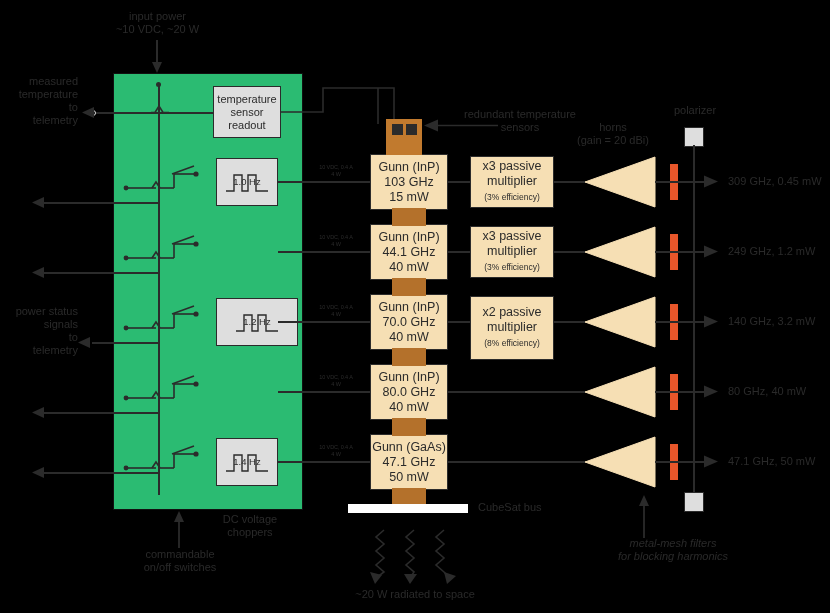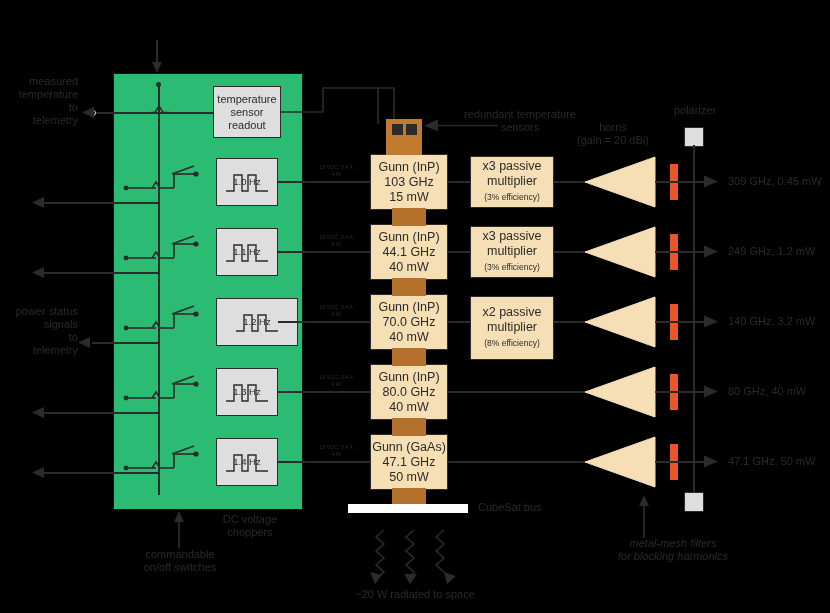--- a/index.html
+++ b/index.html
@@ -28,20 +28,22 @@
   svg{position:absolute;overflow:visible;}
   .horn{position:absolute;}
   .busbar{position:absolute;background:#ffffff;}
   .tiny{position:absolute;font-size:5.5px;line-height:6.5px;text-align:center;color:#2b2b2b;white-space:pre-line;letter-spacing:-0.1px;}
 </style>
 </head>
 <body>
 
 <div id="root">
 
+  <div class="lbl" style="left:100px;top:10px;width:115px;">input power
+~10 VDC, ~20 W</div>
   <svg style="left:150px;top:40px;width:20px;height:35px;">
     <line x1="7" y1="0" x2="7" y2="24" stroke="#2b2b2b" stroke-width="2"></line>
     <polygon points="2,22 12,22 7,33" fill="#2b2b2b"></polygon>
   </svg>
 
   <div class="greenbox" style="left:113px;top:73px;width:190px;height:437px;"></div>
 
   <div class="ln" style="left:158px;top:83px;width:1.6px;height:412px;"></div>
   <div class="node" style="left:156px;top:82px;"></div>
 
@@ -115,26 +117,20 @@
   <svg class="row-switch" style="left:126px;top:236px;width:84px;height:30px;">
     <line x1="0" y1="22" x2="30" y2="22" stroke="#2b2b2b" stroke-width="1.6"></line>
     <path d="M26,22 L30,16 L34,22" fill="none" stroke="#2b2b2b" stroke-width="1.6"></path>
     <line x1="34" y1="22" x2="48" y2="22" stroke="#2b2b2b" stroke-width="1.6"></line>
     <line x1="48" y1="22" x2="48" y2="8" stroke="#2b2b2b" stroke-width="1.6"></line>
     <line x1="48" y1="8" x2="72" y2="8" stroke="#2b2b2b" stroke-width="1.6"></line>
     <line x1="46" y1="8" x2="68" y2="0" stroke="#2b2b2b" stroke-width="1.6"></line>
     <circle cx="70" cy="8" r="2.6" fill="#2b2b2b"></circle>
     <circle cx="0" cy="22" r="2.4" fill="#2b2b2b"></circle>
   </svg>
-  <div class="box gray" style="left:216px;top:228px;width:62px;height:48px;">
-    <span style="font-size:9.5px;margin-bottom:1px;">1.1 Hz</span>
-    <svg width="46" height="24">
-      <path d="M2,21 L10,21 L10,5 L18,5 L18,21 L24,21 L24,5 L32,5 L32,21 L44,21" fill="none" stroke="#2b2b2b" stroke-width="1.4"></path>
-    </svg>
-  </div>
   <div class="ln" style="left:278px;top:251px;width:100px;height:1.6px;"></div>
   <div class="tiny" style="left:310px;top:234px;width:52px;">10 VDC, 0.4 A
 4 W</div>
 
   <div class="box tan" style="left:370px;top:224px;width:78px;height:56px;">
     <span>Gunn (InP)</span>
     <span>44.1 GHz</span>
     <span>40 mW</span>
   </div>
   <div class="ln" style="left:448px;top:251px;width:24px;height:1.6px;"></div>
@@ -199,26 +195,20 @@
   <svg class="row-switch" style="left:126px;top:376px;width:84px;height:30px;">
     <line x1="0" y1="22" x2="30" y2="22" stroke="#2b2b2b" stroke-width="1.6"></line>
     <path d="M26,22 L30,16 L34,22" fill="none" stroke="#2b2b2b" stroke-width="1.6"></path>
     <line x1="34" y1="22" x2="48" y2="22" stroke="#2b2b2b" stroke-width="1.6"></line>
     <line x1="48" y1="22" x2="48" y2="8" stroke="#2b2b2b" stroke-width="1.6"></line>
     <line x1="48" y1="8" x2="72" y2="8" stroke="#2b2b2b" stroke-width="1.6"></line>
     <line x1="46" y1="8" x2="68" y2="0" stroke="#2b2b2b" stroke-width="1.6"></line>
     <circle cx="70" cy="8" r="2.6" fill="#2b2b2b"></circle>
     <circle cx="0" cy="22" r="2.4" fill="#2b2b2b"></circle>
   </svg>
-  <div class="box gray" style="left:216px;top:368px;width:62px;height:48px;">
-    <span style="font-size:9.5px;margin-bottom:1px;">1.3 Hz</span>
-    <svg width="46" height="24">
-      <path d="M2,21 L10,21 L10,5 L18,5 L18,21 L24,21 L24,5 L32,5 L32,21 L44,21" fill="none" stroke="#2b2b2b" stroke-width="1.4"></path>
-    </svg>
-  </div>
   <div class="ln" style="left:278px;top:391px;width:100px;height:1.6px;"></div>
   <div class="tiny" style="left:310px;top:374px;width:52px;">10 VDC, 0.4 A
 4 W</div>
 
   <div class="box tan" style="left:370px;top:364px;width:78px;height:56px;">
     <span>Gunn (InP)</span>
     <span>80.0 GHz</span>
     <span>40 mW</span>
   </div>
   <div class="ln" style="left:448px;top:391px;width:138px;height:1.6px;"></div>

